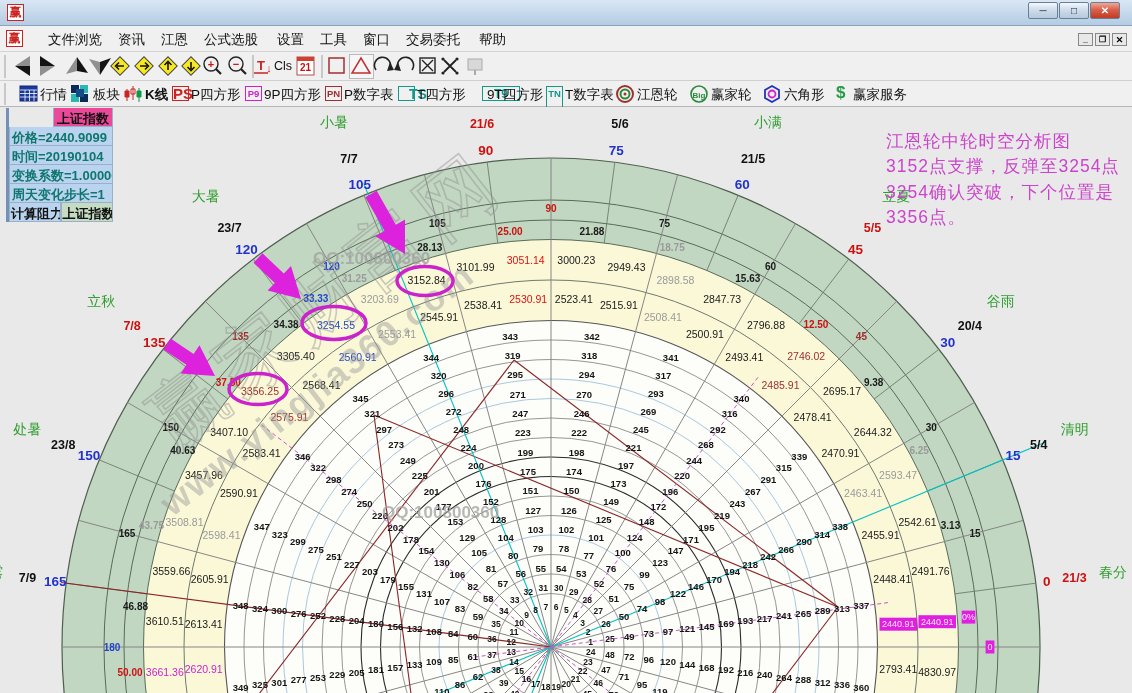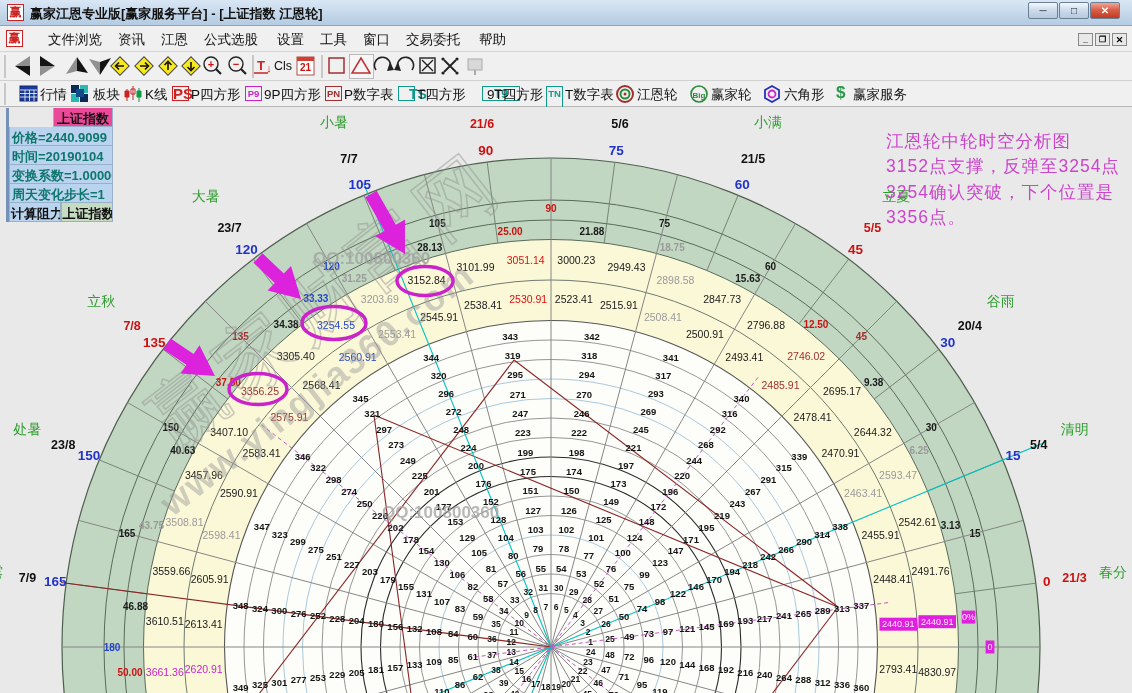--- a/index.html
+++ b/index.html
@@ -10,21 +10,20 @@
 .toolbar1{position:absolute;left:0;top:52px;width:1132px;height:29px;background:#f0f0f0;border-bottom:1px solid #d0d0d0;}
 .toolbar2{position:absolute;left:0;top:81px;width:1132px;height:26px;background:#f0f0f0;border-bottom:1px solid #b6b6b6;}
 .tbtxt{position:absolute;top:5px;font-size:13.5px;color:#111;}
 .chart{position:absolute;left:0;top:107px;width:1132px;height:586px;background:#e9e9e9;overflow:hidden;}
 .wbtn{position:absolute;top:2px;height:17px;width:30px;border:1px solid #6a7f95;border-radius:2px;background:linear-gradient(#f4f8fc,#cfdceb 45%,#b6c9dd);text-align:center;font-size:10px;line-height:15px;color:#223;}
 .panel{position:absolute;left:6px;top:1px;width:107px;border-left:3px solid #7492b8;}
 .prow{border:1px solid #9ab0c8;border-top:none;background:#bad4f0;color:#0f766e;font-weight:bold;font-size:13px;padding:1.5px 2px;height:19px;white-space:nowrap;overflow:hidden;}
 </style></head><body>
 <div class="titlebar">
  <div class="logo" style="left:7px;top:4px;">赢</div>
- <div class="title">赢家江恩专业版[赢家服务平台] - [上证指数 江恩轮]</div>
  <div class="wbtn" style="left:1028px;">─</div>
  <div class="wbtn" style="left:1059px;">□</div>
  <div class="wbtn" style="left:1090px;background:linear-gradient(#f0a898,#d9604a 45%,#c13b22);color:#fff;font-weight:bold;">✕</div>
 </div>
 <div class="menubar">
  <div class="logo" style="left:6px;top:4px;">赢</div>
  <div class="menu" style="left:48px;text-align:center;">文件</div>
  <div class="menu" style="left:75px;">浏览</div>
  <div class="menu" style="left:118px;">资讯</div>
  <div class="menu" style="left:161px;">江恩</div>
@@ -110,21 +109,21 @@
  <div style="position:absolute;left:325px;top:5px;width:17px;height:15px;border:1px solid #a03030;font-size:9.5px;font-weight:bold;color:#a03030;text-align:center;line-height:14px;">PN</div>
  <div class="tbtxt" style="left:344px;">P数字表</div>
  <div style="position:absolute;left:398px;top:5px;width:17px;height:15px;border:1px solid #11998a;font-size:14px;font-weight:bold;color:#11998a;text-align:left;line-height:14px;padding-left:10px;">TS</div>
  <div class="tbtxt" style="left:417px;">T四方形</div>
  <div style="position:absolute;left:468px;top:5px;width:38px;height:15px;border:1px solid #11998a;font-size:12px;font-weight:bold;color:#11998a;text-align:center;line-height:14px;margin-left:14px;">T9</div>
  <div class="tbtxt" style="left:487px;">9T四方形</div>
  <div style="position:absolute;left:546px;top:5px;width:17px;height:24px;border:1px solid #11998a;font-size:9.5px;font-weight:bold;color:#11998a;text-align:center;line-height:14px;">TN</div>
  <div class="tbtxt" style="left:565px;">T数字表</div>
  <div style="position:absolute;left:40px;" class="tbtxt">行情</div>
  <div style="position:absolute;left:93px;" class="tbtxt">板块</div>
- <div style="position:absolute;left:145px;" class="tbtxt">K线</div>
+ <div style="position:absolute;left:145px;font-weight:bold;" class="tbtxt">K线</div>
  <svg width="18" height="18" style="position:absolute;left:616px;top:4px;">
       <circle cx="9" cy="9" r="8" fill="none" stroke="#a03030" stroke-width="2"></circle>
       <circle cx="9" cy="9" r="4.5" fill="none" stroke="#2a8a3a" stroke-width="2"></circle>
       <circle cx="9" cy="9" r="1.5" fill="#a03030"></circle>
     </svg>
  <div class="tbtxt" style="left:637px;">江恩轮</div>
  <svg width="18" height="18" style="position:absolute;left:690px;top:4px;">
       <circle cx="9" cy="9" r="8" fill="none" stroke="#2a8a3a" stroke-width="1.6"></circle>
       <text x="9" y="12.5" font-size="8" fill="#2a8a3a" text-anchor="middle" font-weight="bold">Big</text>
     </svg>

